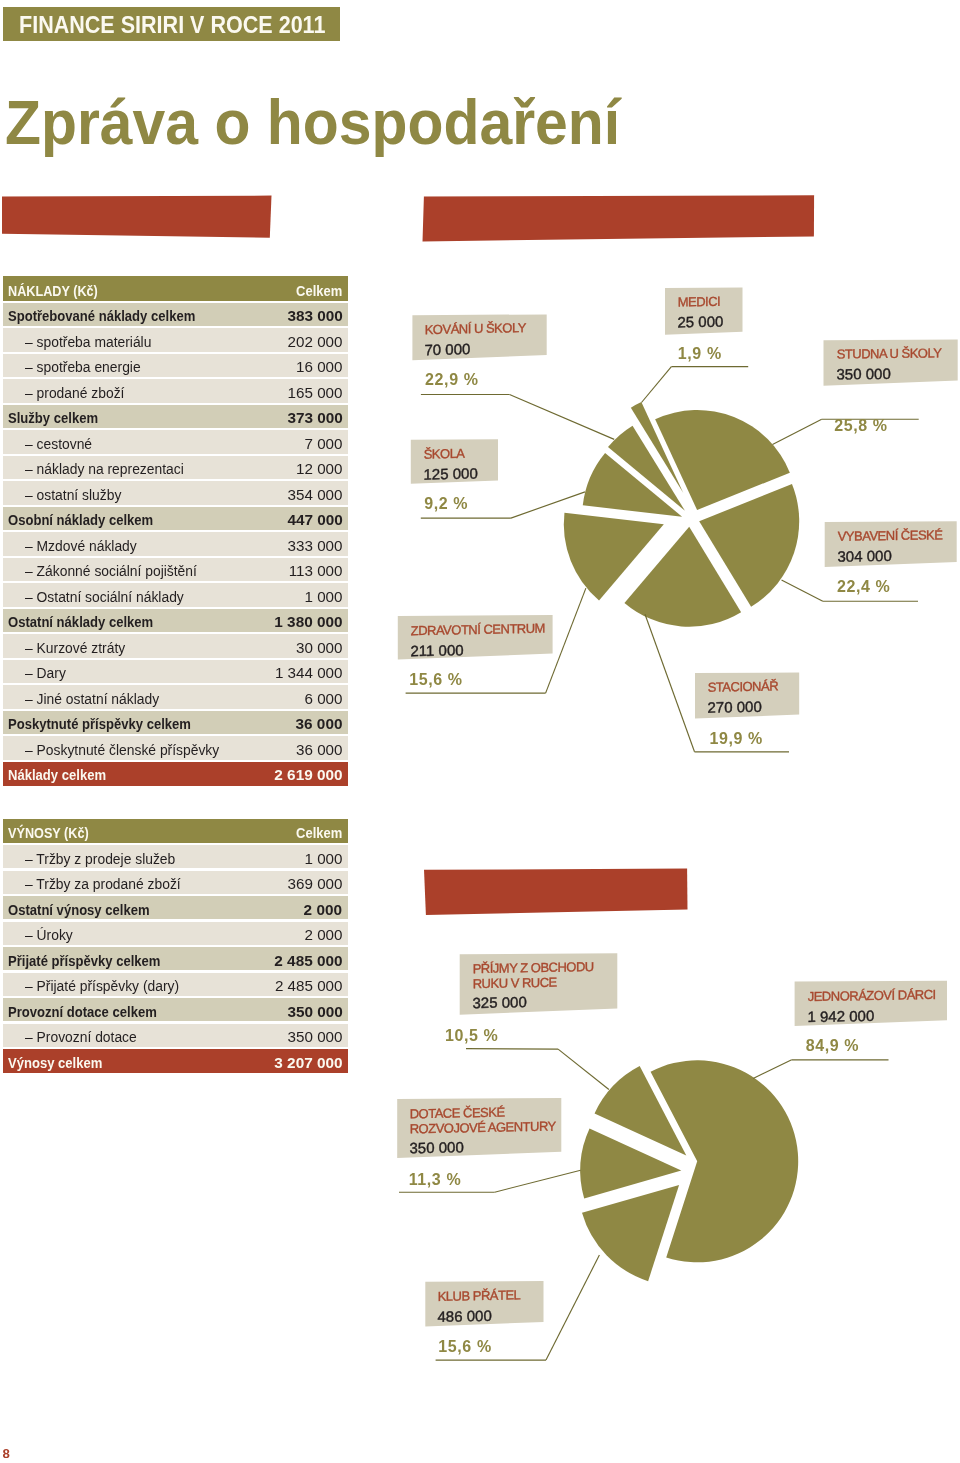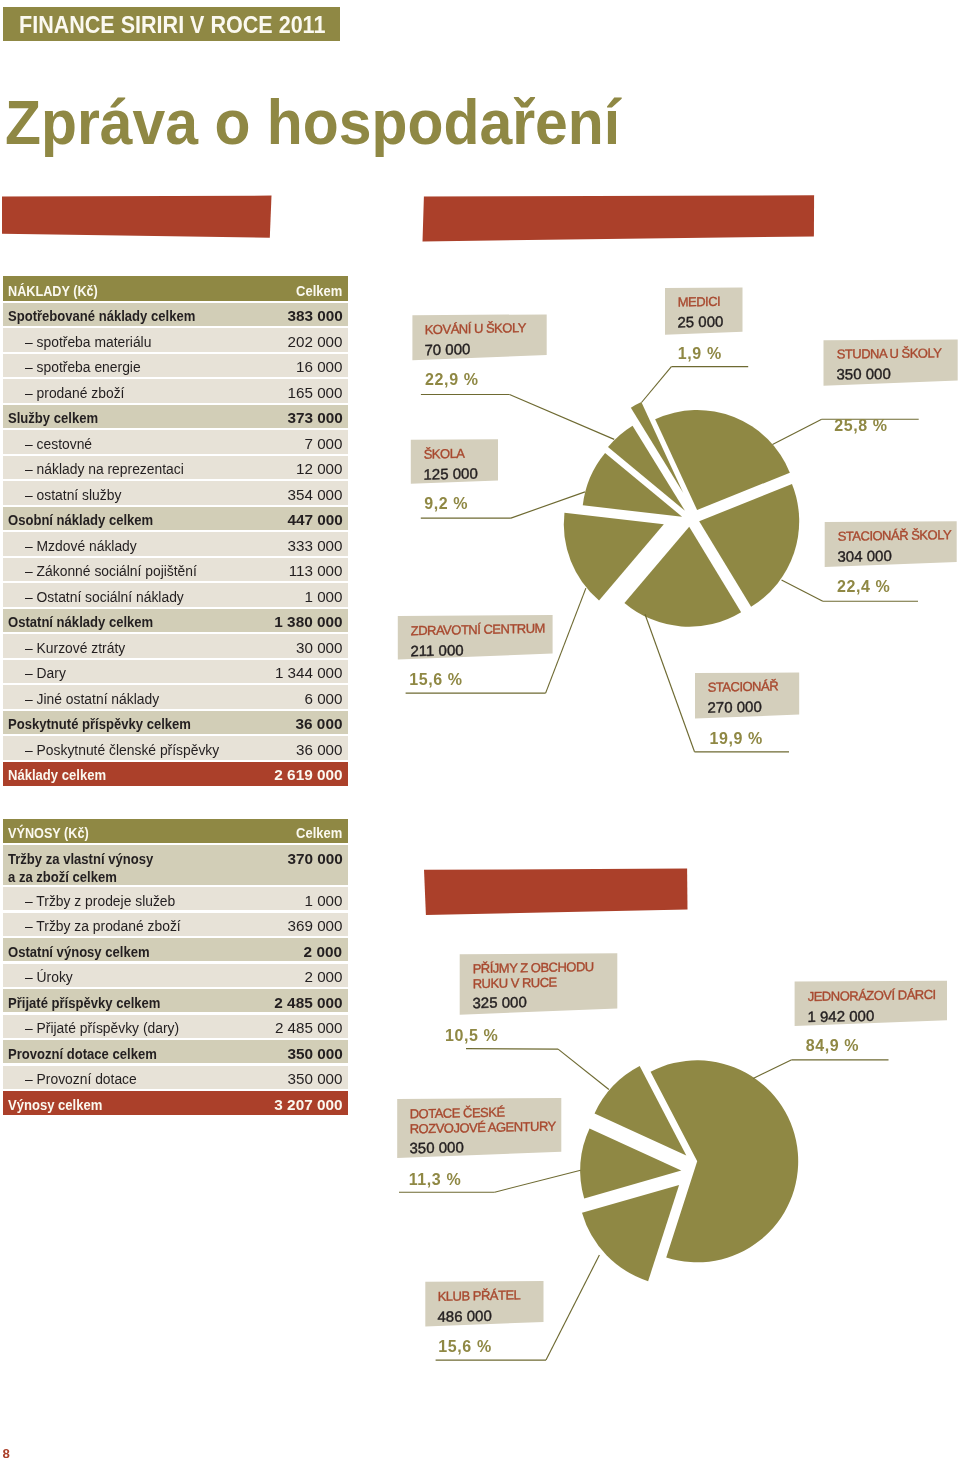--- a/index.html
+++ b/index.html
@@ -168,25 +168,20 @@
   <div class="trow total">
         <span class="lbl">Náklady celkem</span>
         <span class="val">2 619 000</span>
       </div>
 </div>
 <div class="tbl" id="table-revenues" style="top:818.8px">
   <div class="trow head">
         <span class="lbl">VÝNOSY (Kč)</span>
         <span class="val">Celkem</span>
       </div>
-  <div class="trow group2">
-        <span class="lbl">Tržby za vlastní výnosy
-a za zboží celkem</span>
-        <span class="val">370 000</span>
-      </div>
   <div class="trow item">
         <span class="lbl">– Tržby z prodeje služeb</span>
         <span class="val">1 000</span>
       </div>
   <div class="trow item">
         <span class="lbl">– Tržby za prodané zboží</span>
         <span class="val">369 000</span>
       </div>
   <div class="trow group">
         <span class="lbl">Ostatní výnosy celkem</span>
@@ -275,21 +270,21 @@
     <polyline points="466.0,1048.6 558.1,1049.1"></polyline>
     <polyline points="558.1,1049.1 608.9,1089.5"></polyline>
   </g>
 </svg>
 <div class="clabel" style="left:823.5px;top:340.2px;width:125px;height:45.5px;transform:skewY(-0.6deg)">
       <span class="nm" style="top:5.8px">STUDNA U ŠKOLY</span>
       <span class="vl" style="top:25.5px">350 000</span>
     </div>
 <div class="pct" style="left:834.2px;top:414px">25,8 %</div>
 <div class="clabel" style="left:824.7px;top:522.0px;width:132.0px;height:45.0px;transform:skewY(-0.8deg)">
-      <span class="nm" style="top:5.8px">STACIONÁŘ ŠKOLY</span>
+      <span class="nm" style="top:5.8px">VYBAVENÍ ČESKÉ</span>
       <span class="vl" style="top:25.5px">304 000</span>
     </div>
 <div class="pct" style="left:837.0px;top:575.20px">22,4 %</div>
 <div class="clabel" style="left:695.0px;top:673.1px;width:104.2px;height:45.5px;transform:skewY(-1.1deg)">
       <span class="nm" style="top:5.8px">STACIONÁŘ</span>
       <span class="vl" style="top:25.5px">270 000</span>
     </div>
 <div class="pct" style="left:709.4px;top:727.30px">19,9 %</div>
 <div class="clabel" style="left:397.8px;top:616.0px;width:154.8px;height:43.5px;transform:skewY(-1.1deg)">
       <span class="nm" style="top:5.8px">ZDRAVOTNÍ CENTRUM</span>

